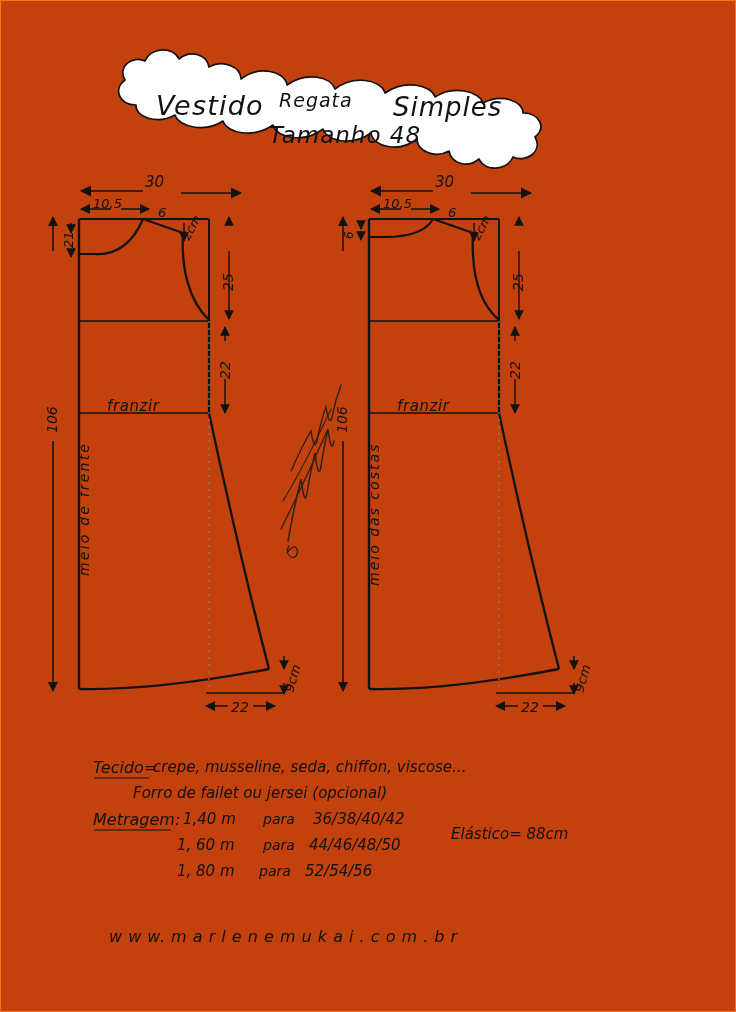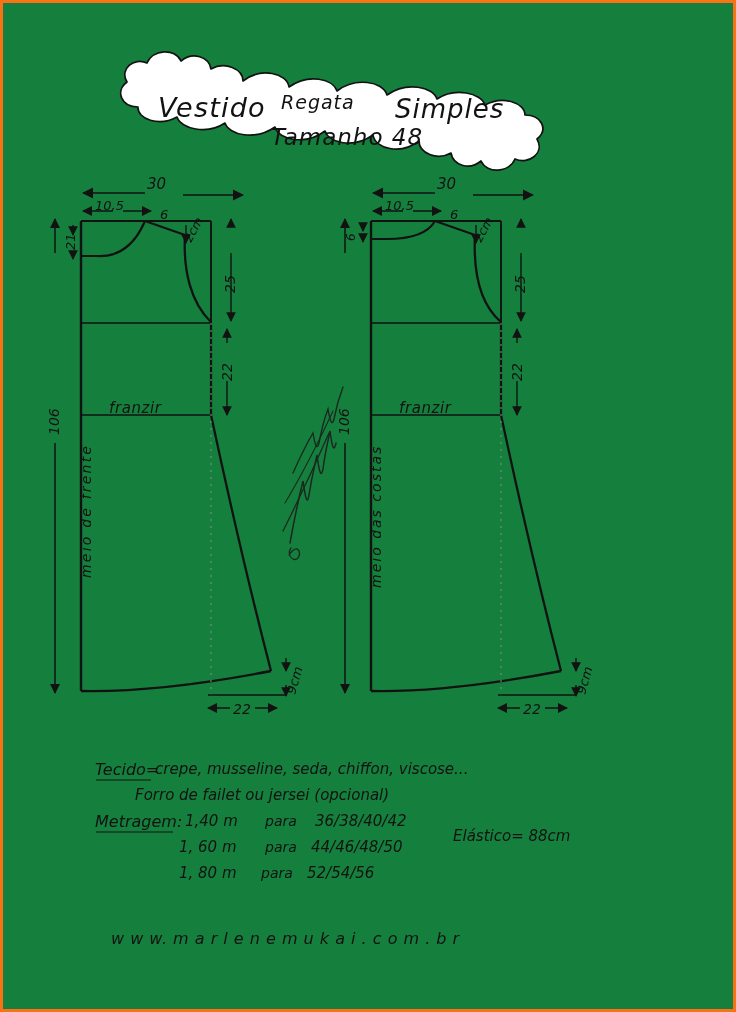--- a/index.html
+++ b/index.html
@@ -11,22 +11,22 @@
   body {
     width: 736px;
     height: 1012px;
     font-family: "DejaVu Sans", sans-serif;
     overflow: hidden;
     position: relative;
   }
   #sheet {
     position: absolute;
     inset: 0;
-    background: #15803d;
-    border: 3px solid #f97316;
+    background: #c2410c;
+    border: 1px solid #f97316;
     box-sizing: border-box;
   }
   svg#pattern {
     position: absolute;
     left: 0;
     top: 0;
     width: 736px;
     height: 1012px;
     display: block;
   }

